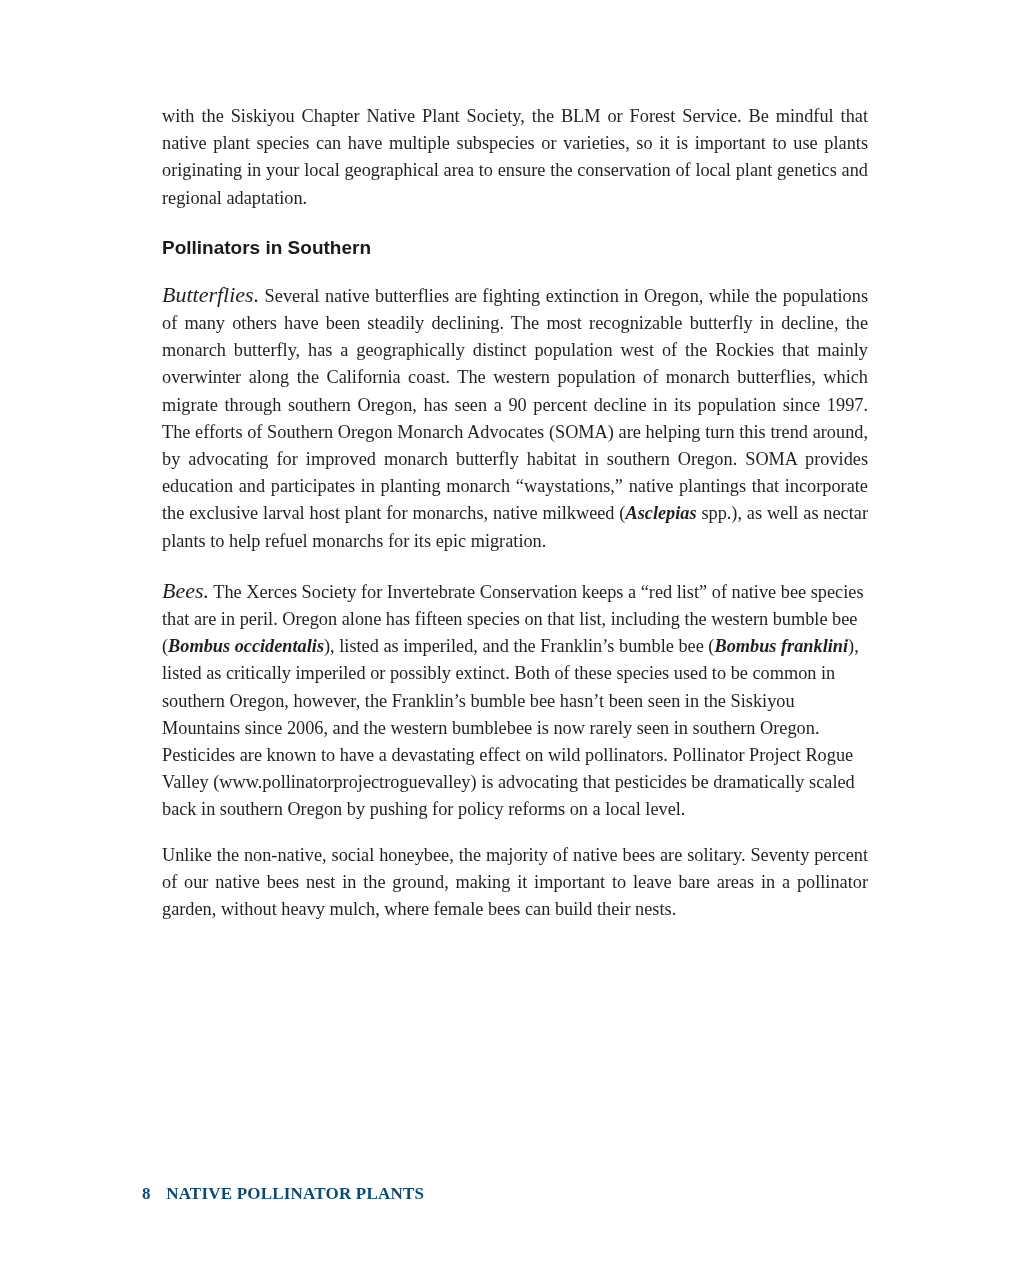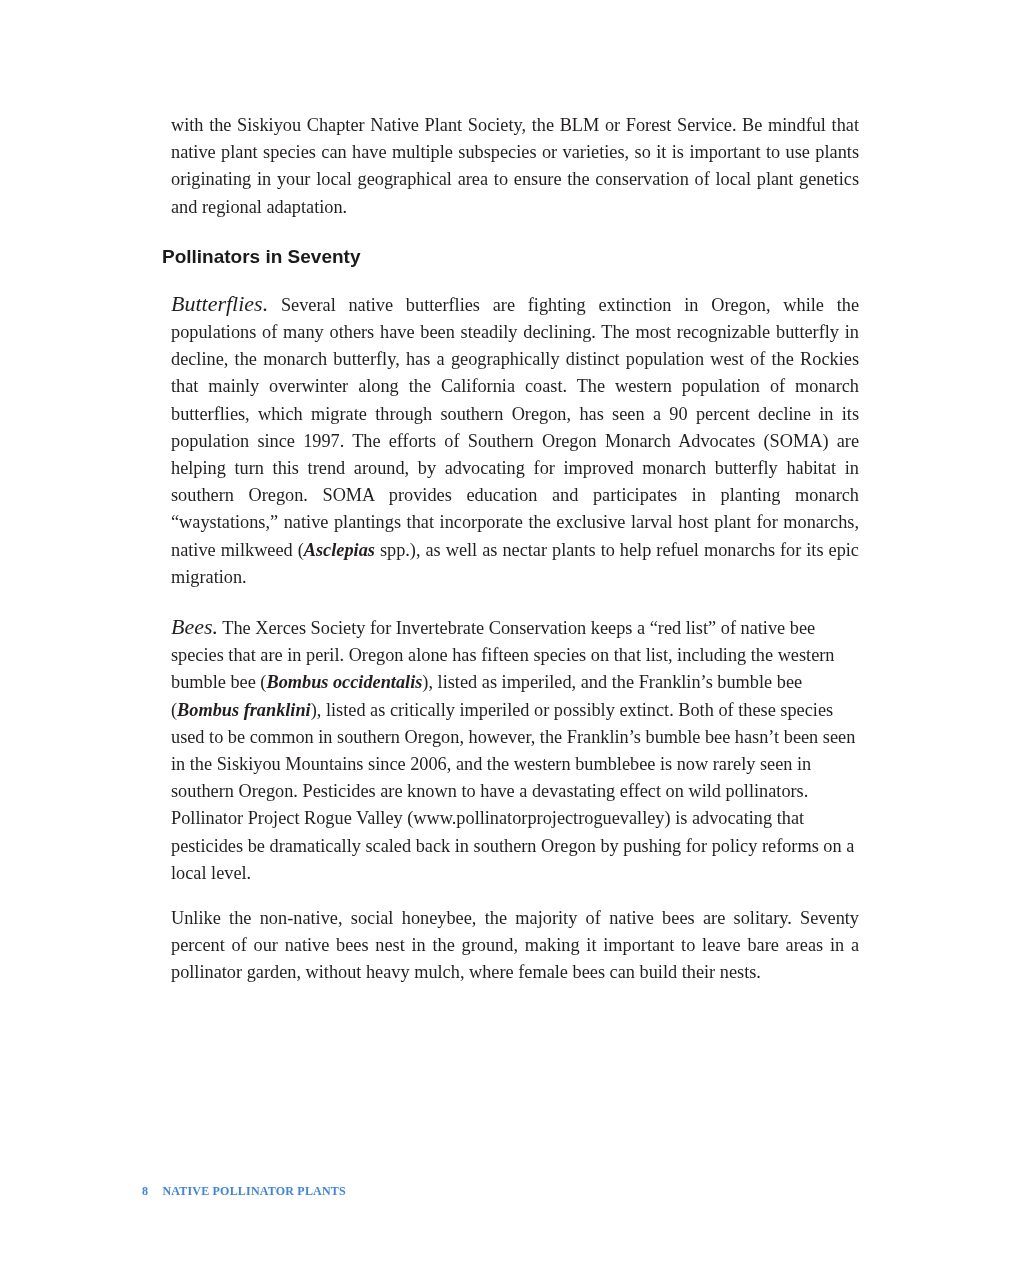--- a/index.html
+++ b/index.html
@@ -1,38 +1,38 @@
 <!DOCTYPE html>
 <html><head>
 <meta charset="utf-8">
 <style>
   html, body { margin: 0; padding: 0; background: #ffffff; }
   body { width: 1024px; height: 1277px; position: relative; overflow: hidden; }
   .page { position: absolute; left: 162px; top: 103px; width: 706px; color: #231f20;
           font-family: "Liberation Serif", "DejaVu Serif", serif; font-size: 18.3px; line-height: 27.2px; }
-  .p { margin: 9px; text-align: justify; }
+  .p { margin: 0; text-align: justify; }
   .p.intro { margin-bottom: 22px; }
   .heading { font-family: "Liberation Sans", "DejaVu Sans", sans-serif; font-weight: bold;
              font-size: 19px; line-height: 27px; margin: 0 0 20px 0; color: #1a1a1a; }
   .lead { font-style: italic; font-size: 22px; }
   .p.butterflies { margin-bottom: 22px; }
   .p.bees { margin-bottom: 18px; text-align: left; }
   .p.solitary { text-align: justify; }
   em { font-style: italic; font-weight: bold; }
   .footer { position: absolute; left: 142px; top: 1184px; font-family: "Liberation Serif", "DejaVu Serif", serif;
-            font-weight: bold; font-size: 12px; color: #3b82f6; letter-spacing: 0.2px; }
+            font-weight: bold; font-size: 17px; color: #0c4a6e; letter-spacing: 0.2px; }
   .footer .num { margin-right: 11px; }
 </style>
 </head>
 <body>
 
 <div class="page">
   <p class="p intro">with the Siskiyou Chapter Native Plant Society, the BLM or Forest Service. Be mindful that native plant species can have multiple subspecies or varieties, so it is important to use plants originating in your local geographical area to ensure the conservation of local plant genetics and regional adaptation.</p>
 
-  <h2 class="heading">Pollinators in Seventy</h2>
+  <h2 class="heading">Pollinators in Southern</h2>
 
   <p class="p butterflies"><span class="lead">Butterflies.</span><span> Several native butterflies are fighting extinction in Oregon, while the populations of many others have been steadily declining. The most recognizable butterfly in decline, the monarch butterfly, has a geographically distinct population west of the Rockies that mainly overwinter along the California coast. The western population of monarch butterflies, which migrate through southern Oregon, has seen a 90 percent decline in its population since 1997. The efforts of Southern Oregon Monarch Advocates (SOMA) are helping turn this trend around, by advocating for improved monarch butterfly habitat in southern Oregon. SOMA provides education and participates in planting monarch “waystations,” native plantings that incorporate the exclusive larval host plant for monarchs, native milkweed (</span><em>Asclepias</em><span> spp.), as well as nectar plants to help refuel monarchs for its epic migration.</span></p>
 
   <p class="p bees"><span class="lead">Bees.</span><span> The Xerces Society for Invertebrate Conservation keeps a “red list” of native bee species that are in peril. Oregon alone has fifteen species on that list, including the western bumble bee (</span><em>Bombus occidentalis</em><span>), listed as imperiled, and the Franklin’s bumble bee (</span><em>Bombus franklini</em><span>), listed as critically imperiled or possibly extinct. Both of these species used to be common in southern Oregon, however, the Franklin’s bumble bee hasn’t been seen in the Siskiyou Mountains since 2006, and the western bumblebee is now rarely seen in southern Oregon. Pesticides are known to have a devastating effect on wild pollinators. Pollinator Project Rogue Valley (www.pollinatorprojectroguevalley) is advocating that pesticides be dramatically scaled back in southern Oregon by pushing for policy reforms on a local level.</span></p>
 
   <p class="p solitary">Unlike the non-native, social honeybee, the majority of native bees are solitary. Seventy percent of our native bees nest in the ground, making it important to leave bare areas in a pollinator garden, without heavy mulch, where female bees can build their nests.</p>
 </div>
 
 <div class="footer">
   <span class="num">8</span>

